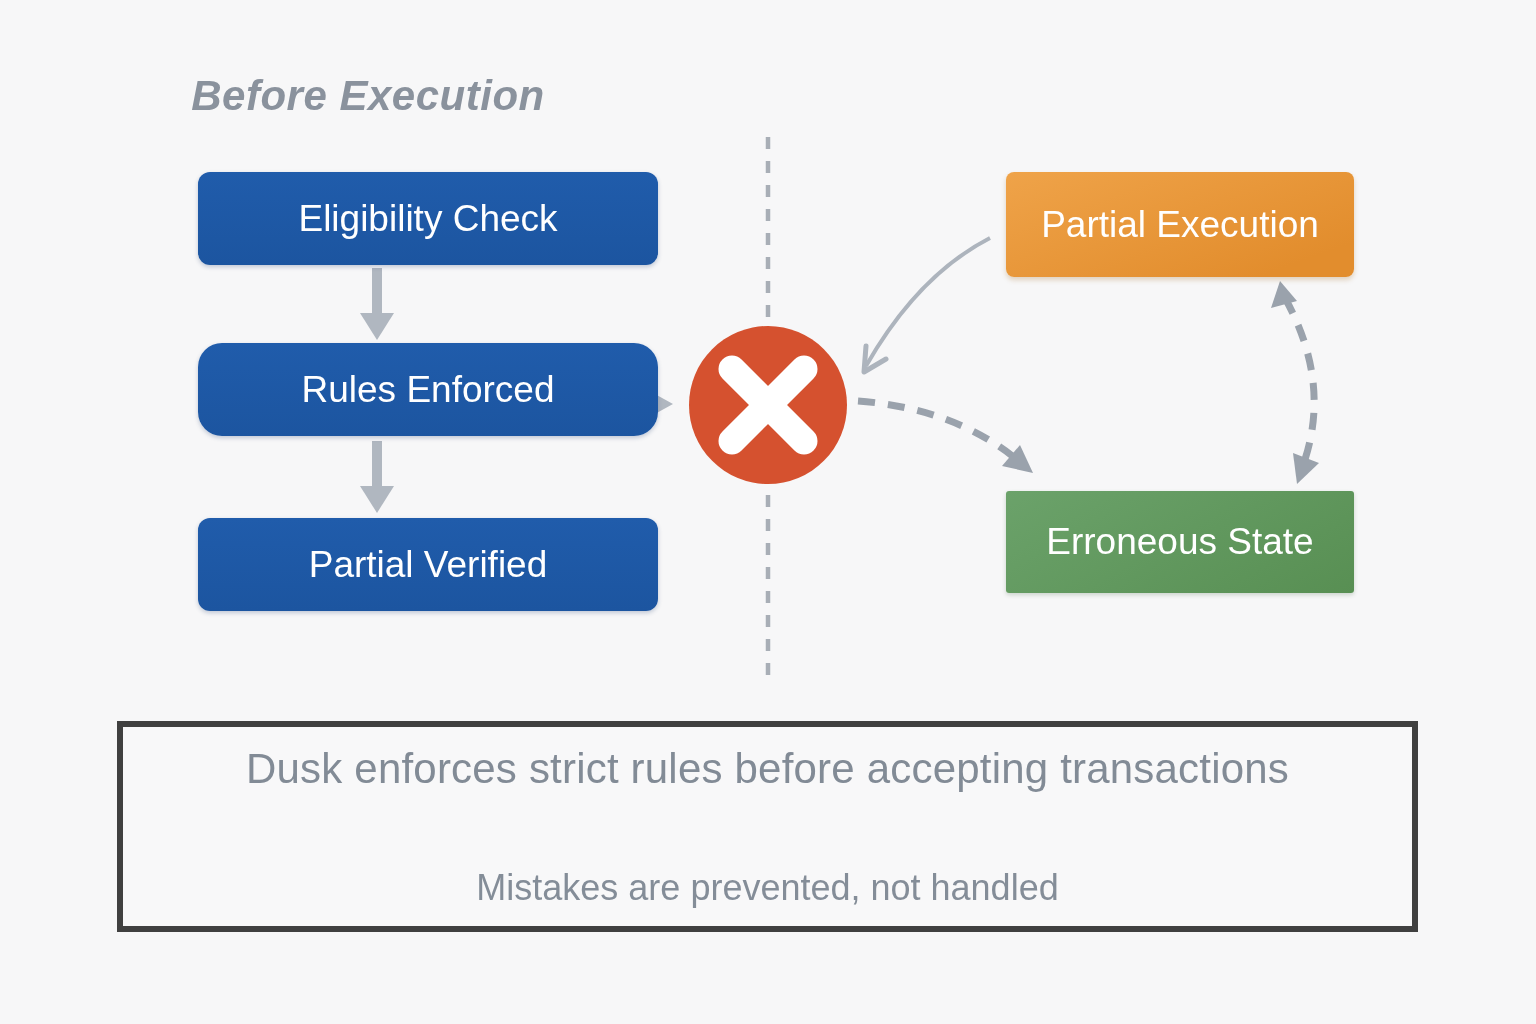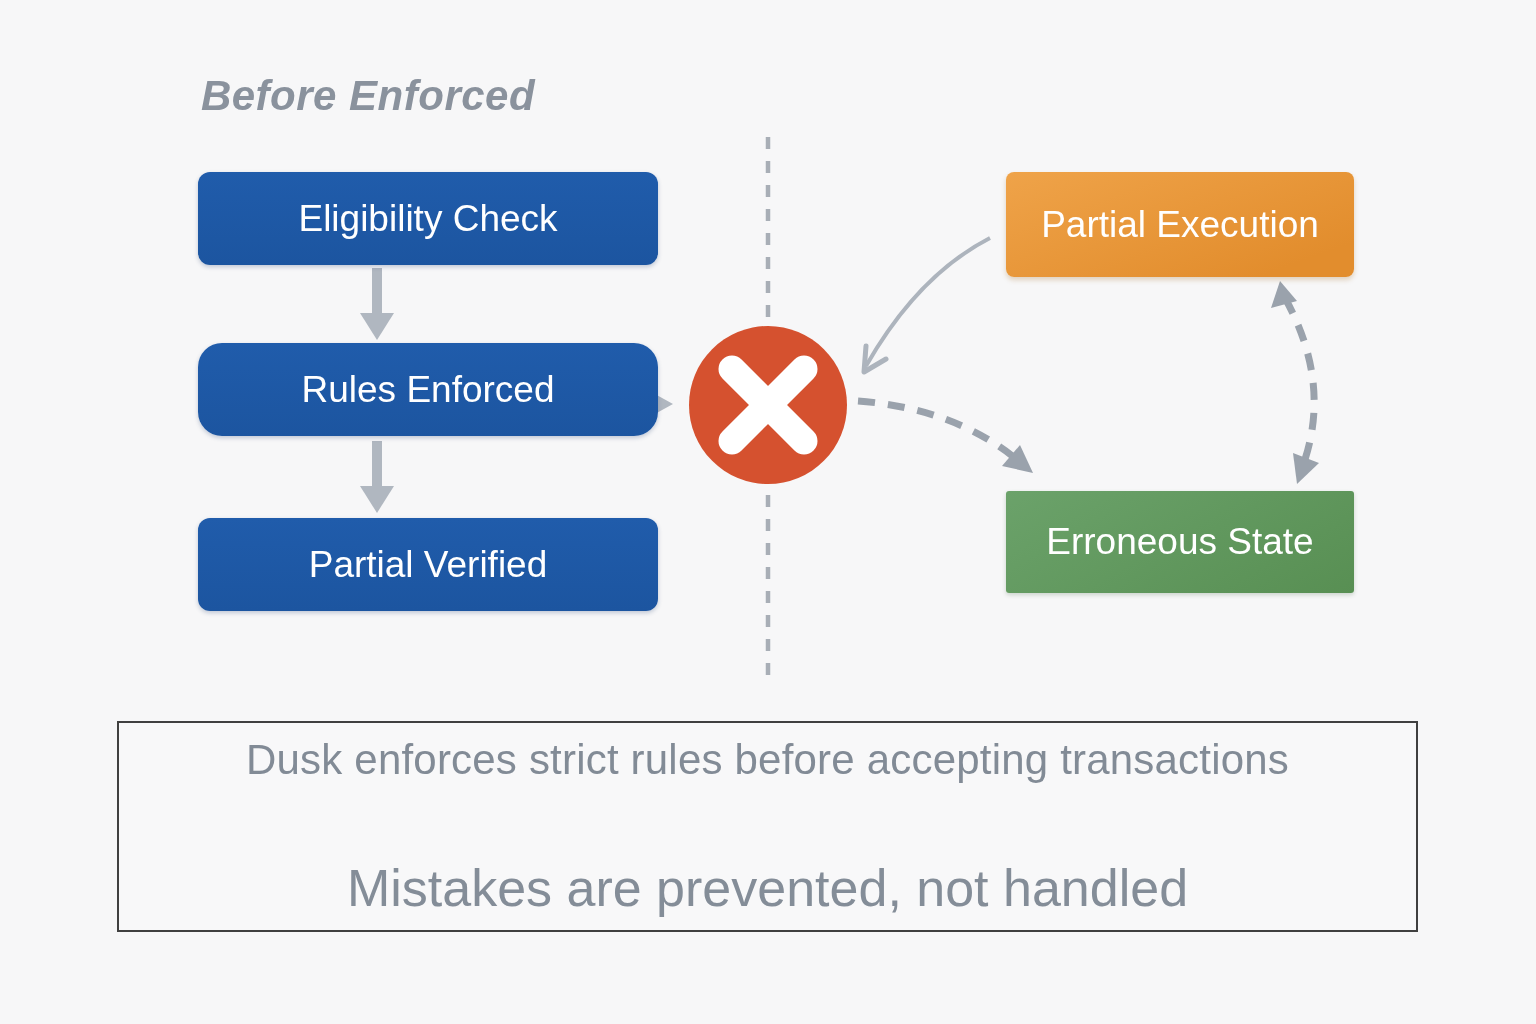--- a/index.html
+++ b/index.html
@@ -70,36 +70,36 @@
     width: 348px; height: 102px;
     border-radius: 3px;
     background: linear-gradient(150deg, #6ba26a 0%, #588f53 100%);
     box-shadow: 0 2px 4px rgba(50,90,50,0.22);
   }
 
   .footer-box {
     position: absolute;
     left: 117px; top: 721px;
     width: 1301px; height: 211px;
-    border: 2px solid #404040;
+    border: 6px solid #404040;
     background: #f8f8f9;
     display: flex;
     flex-direction: column;
     align-items: center;
     justify-content: center;
     gap: 26px;
   }
   .footer-line1 {
     font-size: 42px;
     color: #828b96;
     letter-spacing: 0.2px;
     white-space: nowrap;
   }
   .footer-line2 {
-    font-size: 52px;
+    font-size: 36px;
     color: #848d98;
     white-space: nowrap;
     margin-top: 48px;
   }
 </style>
 </head>
 <body>
 
 <div class="canvas">
 
@@ -141,21 +141,21 @@
       <polygon points="1297,484 1293,453 1319,463" fill="#9aa2ac"></polygon>
     </g>
 
     <g>
       <circle cx="768" cy="405" r="79" fill="#d5512f"></circle>
       <line x1="732" y1="369" x2="804" y2="441" stroke="#ffffff" stroke-width="27" stroke-linecap="round"></line>
       <line x1="804" y1="369" x2="732" y2="441" stroke="#ffffff" stroke-width="27" stroke-linecap="round"></line>
     </g>
   </svg>
 
-  <div class="col-title title-before">Before Enforced</div>
+  <div class="col-title title-before">Before Execution</div>
 
   <div class="node node-blue node-eligibility">
     <span>Eligibility Check</span>
   </div>
   <div class="node node-blue node-rules">
     <span>Rules Enforced</span>
   </div>
   <div class="node node-blue node-cutoffs">
     <span>Partial Verified</span>
   </div>

